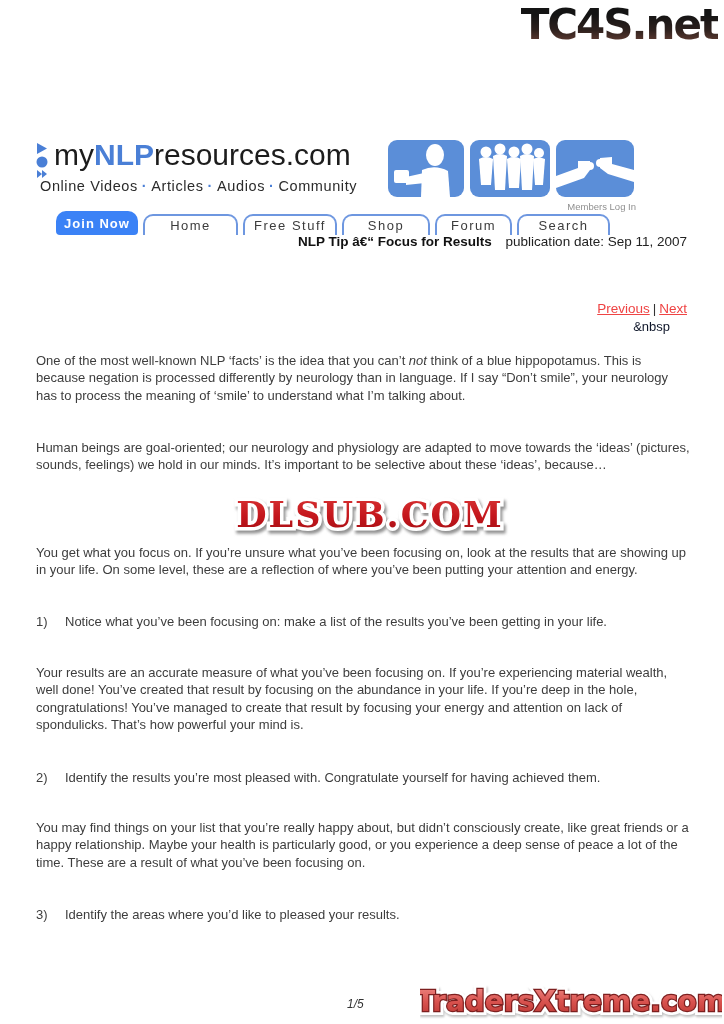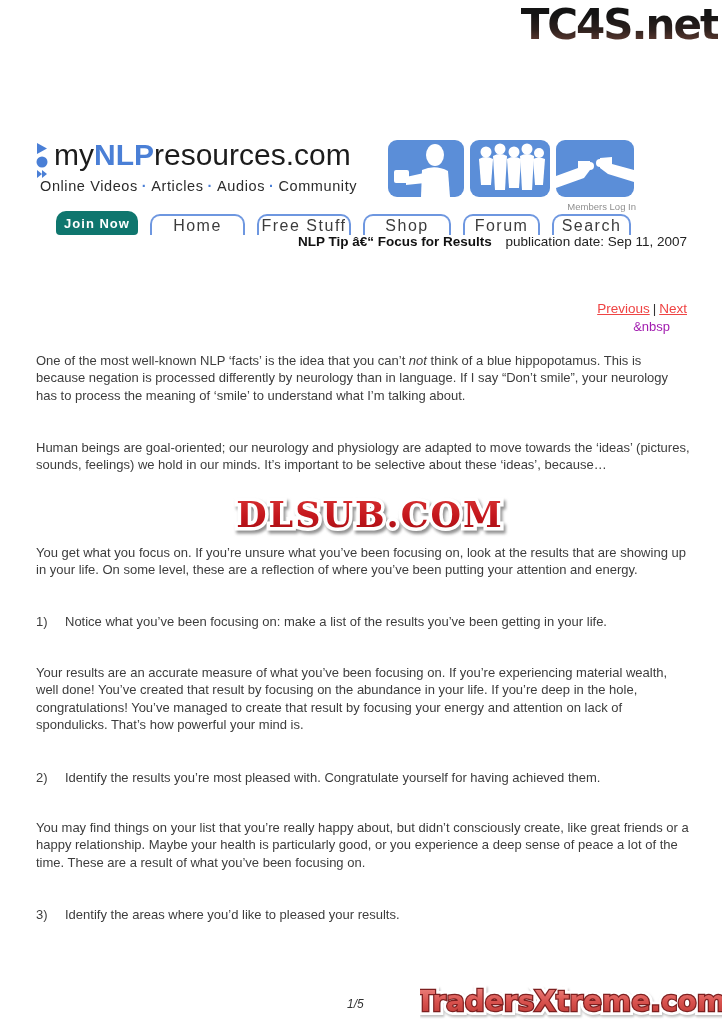--- a/index.html
+++ b/index.html
@@ -20,39 +20,39 @@
   .logo-text{font-size:30px;letter-spacing:0px;line-height:34px;color:#1c1c1c;white-space:nowrap;}
   .logo-text .nlp{font-weight:bold;color:#4a7fd6;}
   .tagline{position:absolute;left:40px;top:178px;font-size:14.5px;color:#2b2b2b;letter-spacing:.6px;white-space:nowrap;}
   .tagline .sep{color:#4a7fd6;font-weight:bold;padding:0 4px;}
   .tiles{position:absolute;left:388px;top:140px;display:flex;gap:6px;}
   .tile{background:#5b8ed8;border-radius:9px;height:57px;overflow:hidden;}
   .members{position:absolute;top:201px;right:88px;font-size:9.5px;color:#8f8f8f;}
   
   .nav{position:absolute;left:56px;top:211px;display:flex;align-items:flex-end;height:24px;}
   .tab-join{
-    background:#0f766e;color:#fff;font-weight:bold;font-size:13px;letter-spacing:1px;
+    background:#3b82f6;color:#fff;font-weight:bold;font-size:13px;letter-spacing:1px;
     border-radius:10px 10px 4px 4px;height:24px;width:82px;
     display:flex;align-items:center;justify-content:center;
   }
   .tab{
     background:#fff;border:2px solid #6e97e0;border-bottom:none;border-radius:10px 10px 0 0;
     height:21px;display:flex;align-items:center;justify-content:center;
-    font-size:16px;color:#3c3c3c;letter-spacing:1.5px;margin-left:12px;box-sizing:border-box;
+    font-size:13px;color:#3c3c3c;letter-spacing:1.5px;margin-left:5px;box-sizing:border-box;
   }
-  .t-home{width:95px}.t-free{width:94px}.t-shop{width:88px}.t-forum{width:77px}.t-search{width:79px}
+  .t-home{width:95px}.t-free{width:94px}.t-shop{width:88px}.t-forum{width:77px}.t-search{width:93px}
   
   .title-row{position:absolute;top:234px;right:37px;font-size:13.5px;white-space:nowrap;color:#111;padding-left:8px;}
   .title-row .t{font-weight:bold;}
   .title-row .d{margin-left:10px;font-weight:normal;color:#222;}
   
   .pager{position:absolute;top:301px;right:37px;font-size:13.5px;}
   .pager a{color:#ef4444;text-decoration:underline;}
   .pager .sep{color:#333;padding:0 3px;}
-  .nbsp{position:absolute;top:319px;right:54px;font-size:13px;color:#a21caf;}
+  .nbsp{position:absolute;top:319px;right:54px;font-size:13px;color:#0f172a;}
   
   .para,.hd,.li{position:absolute;left:36px;width:655px;font-size:13px;line-height:17.4px;color:#3d3d3d;}
   .hd{font-weight:bold;color:#222;}
   .li{display:flex;}
   .li .num{width:29px;flex:0 0 29px;}
   .p1{top:352px}.p2{top:439px}.h1{top:509px}.p3{top:544px}
   .li1{top:613px}.p4{top:664px}.li2{top:769px}.p5{top:819px}.li3{top:906px}
   
   .wm-dlsub{position:absolute;left:220px;top:488px;}
   .wm-traders{position:absolute;left:420px;top:980px;}

